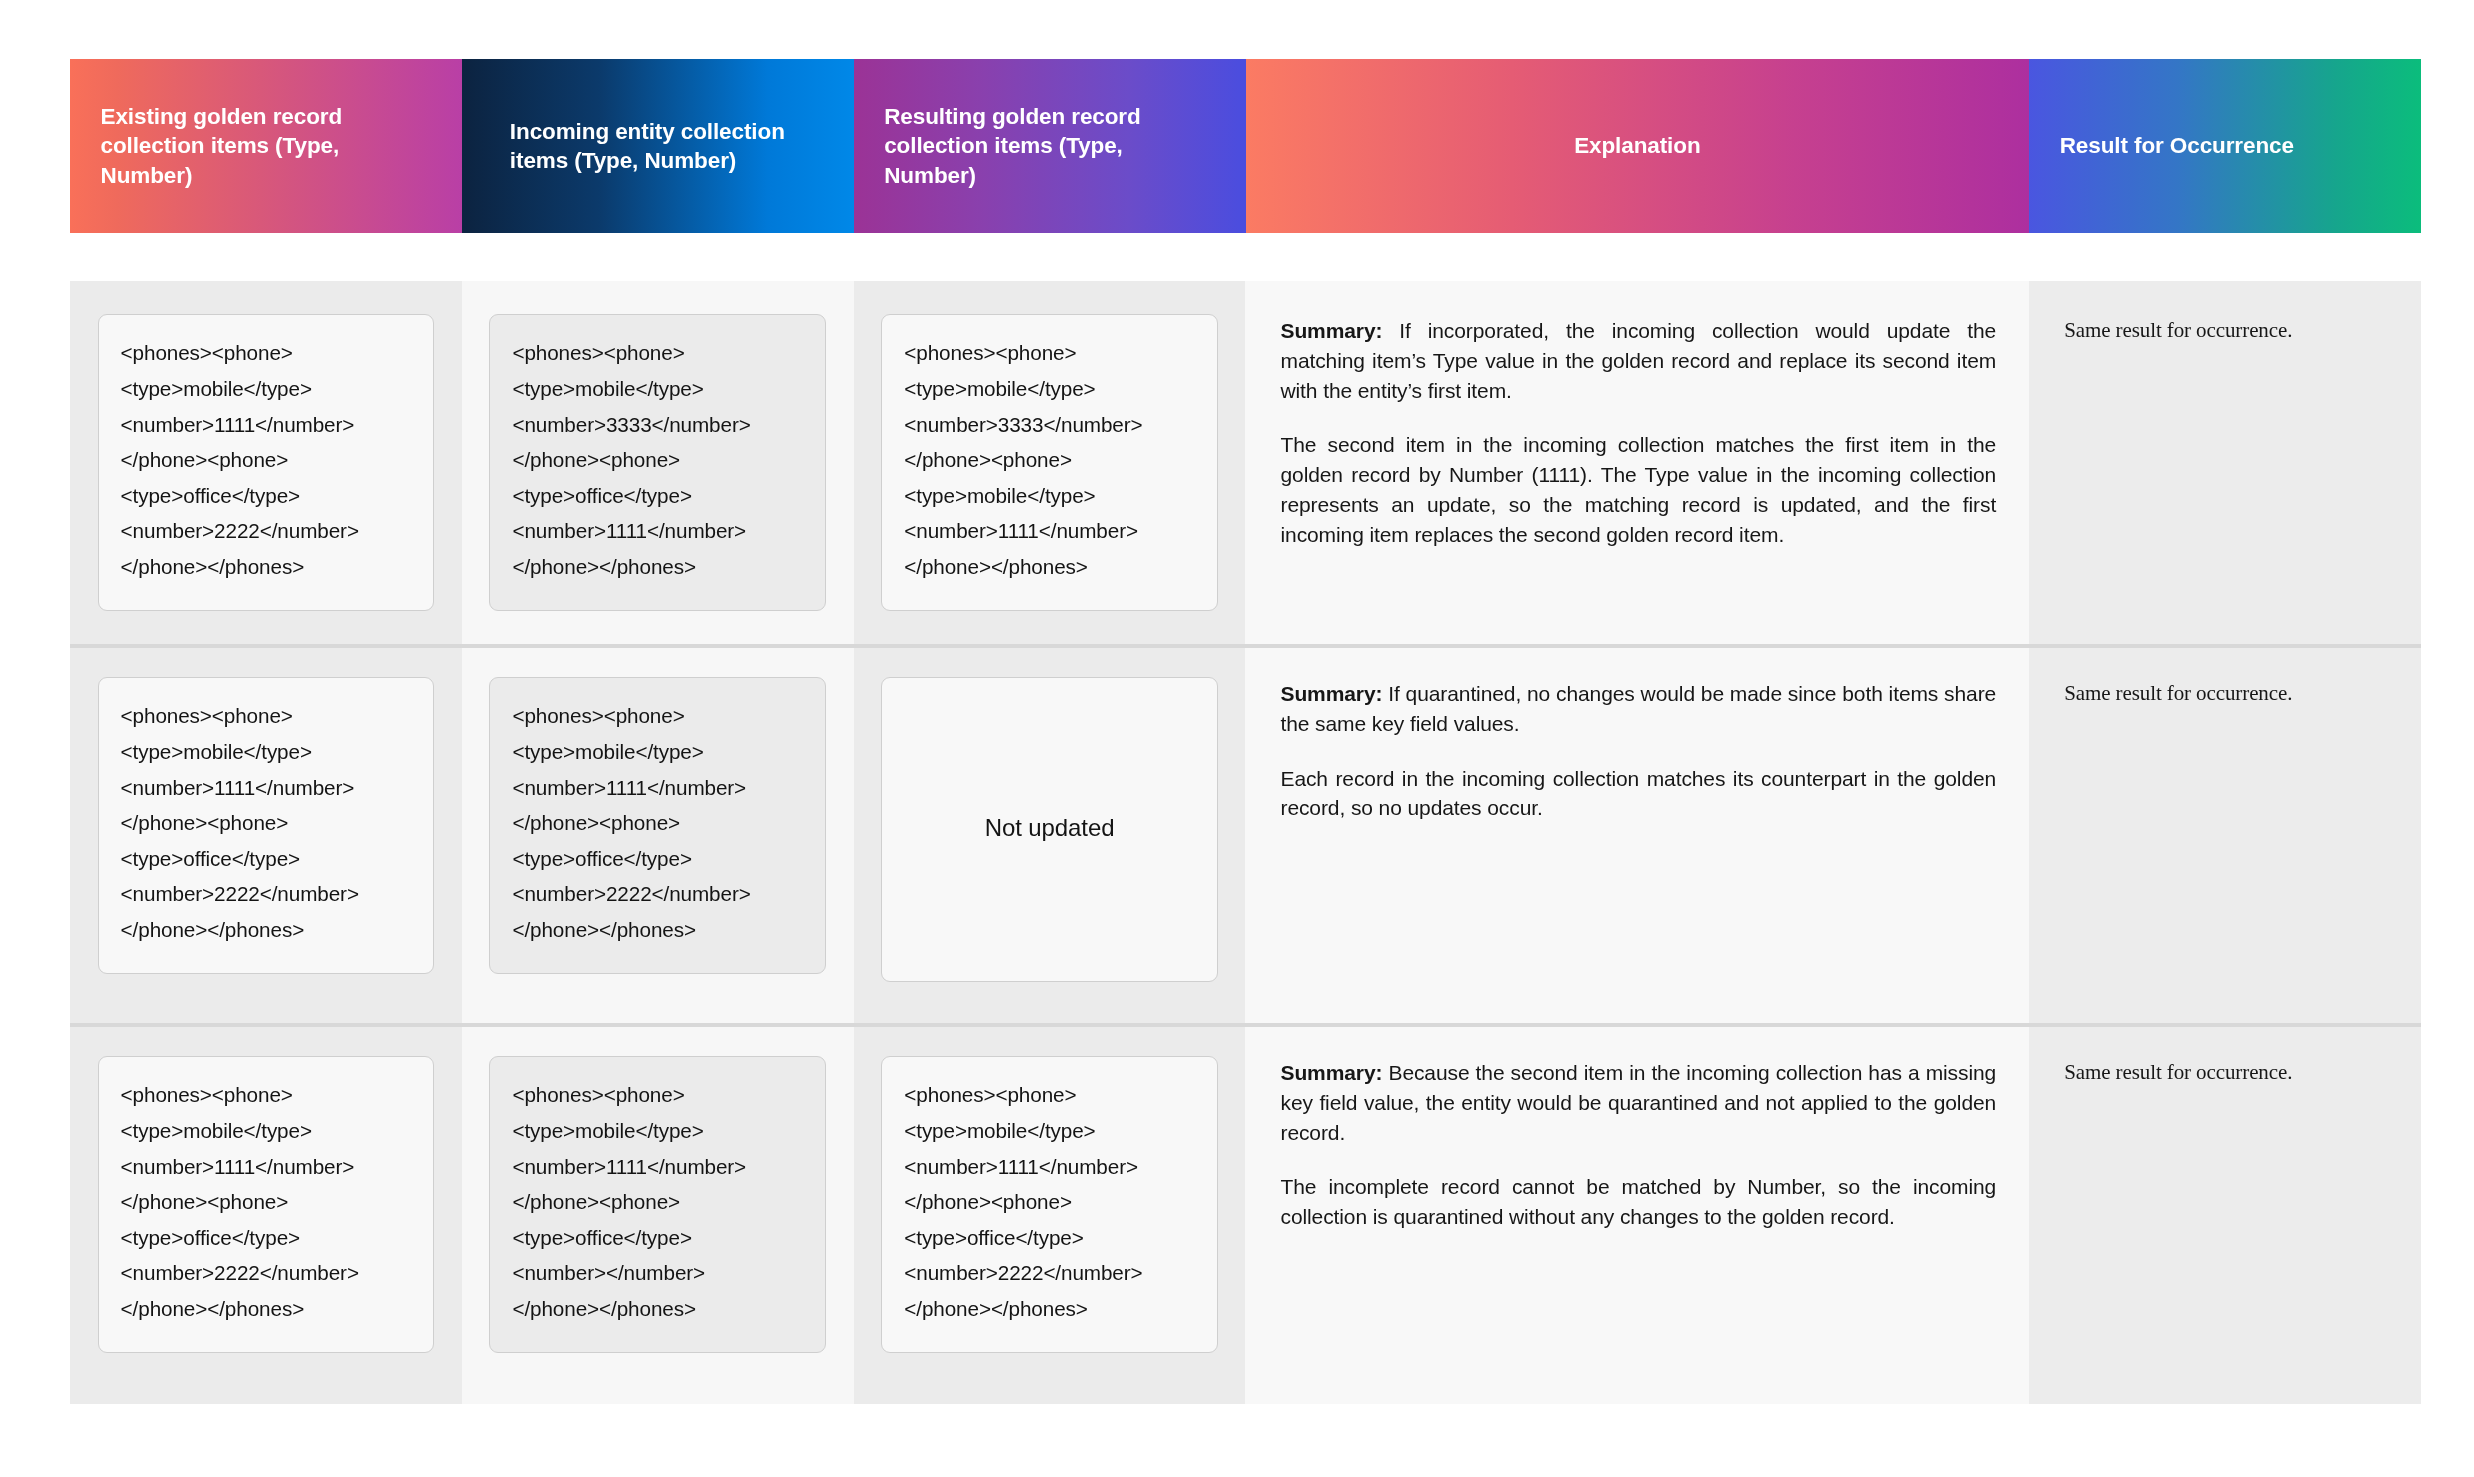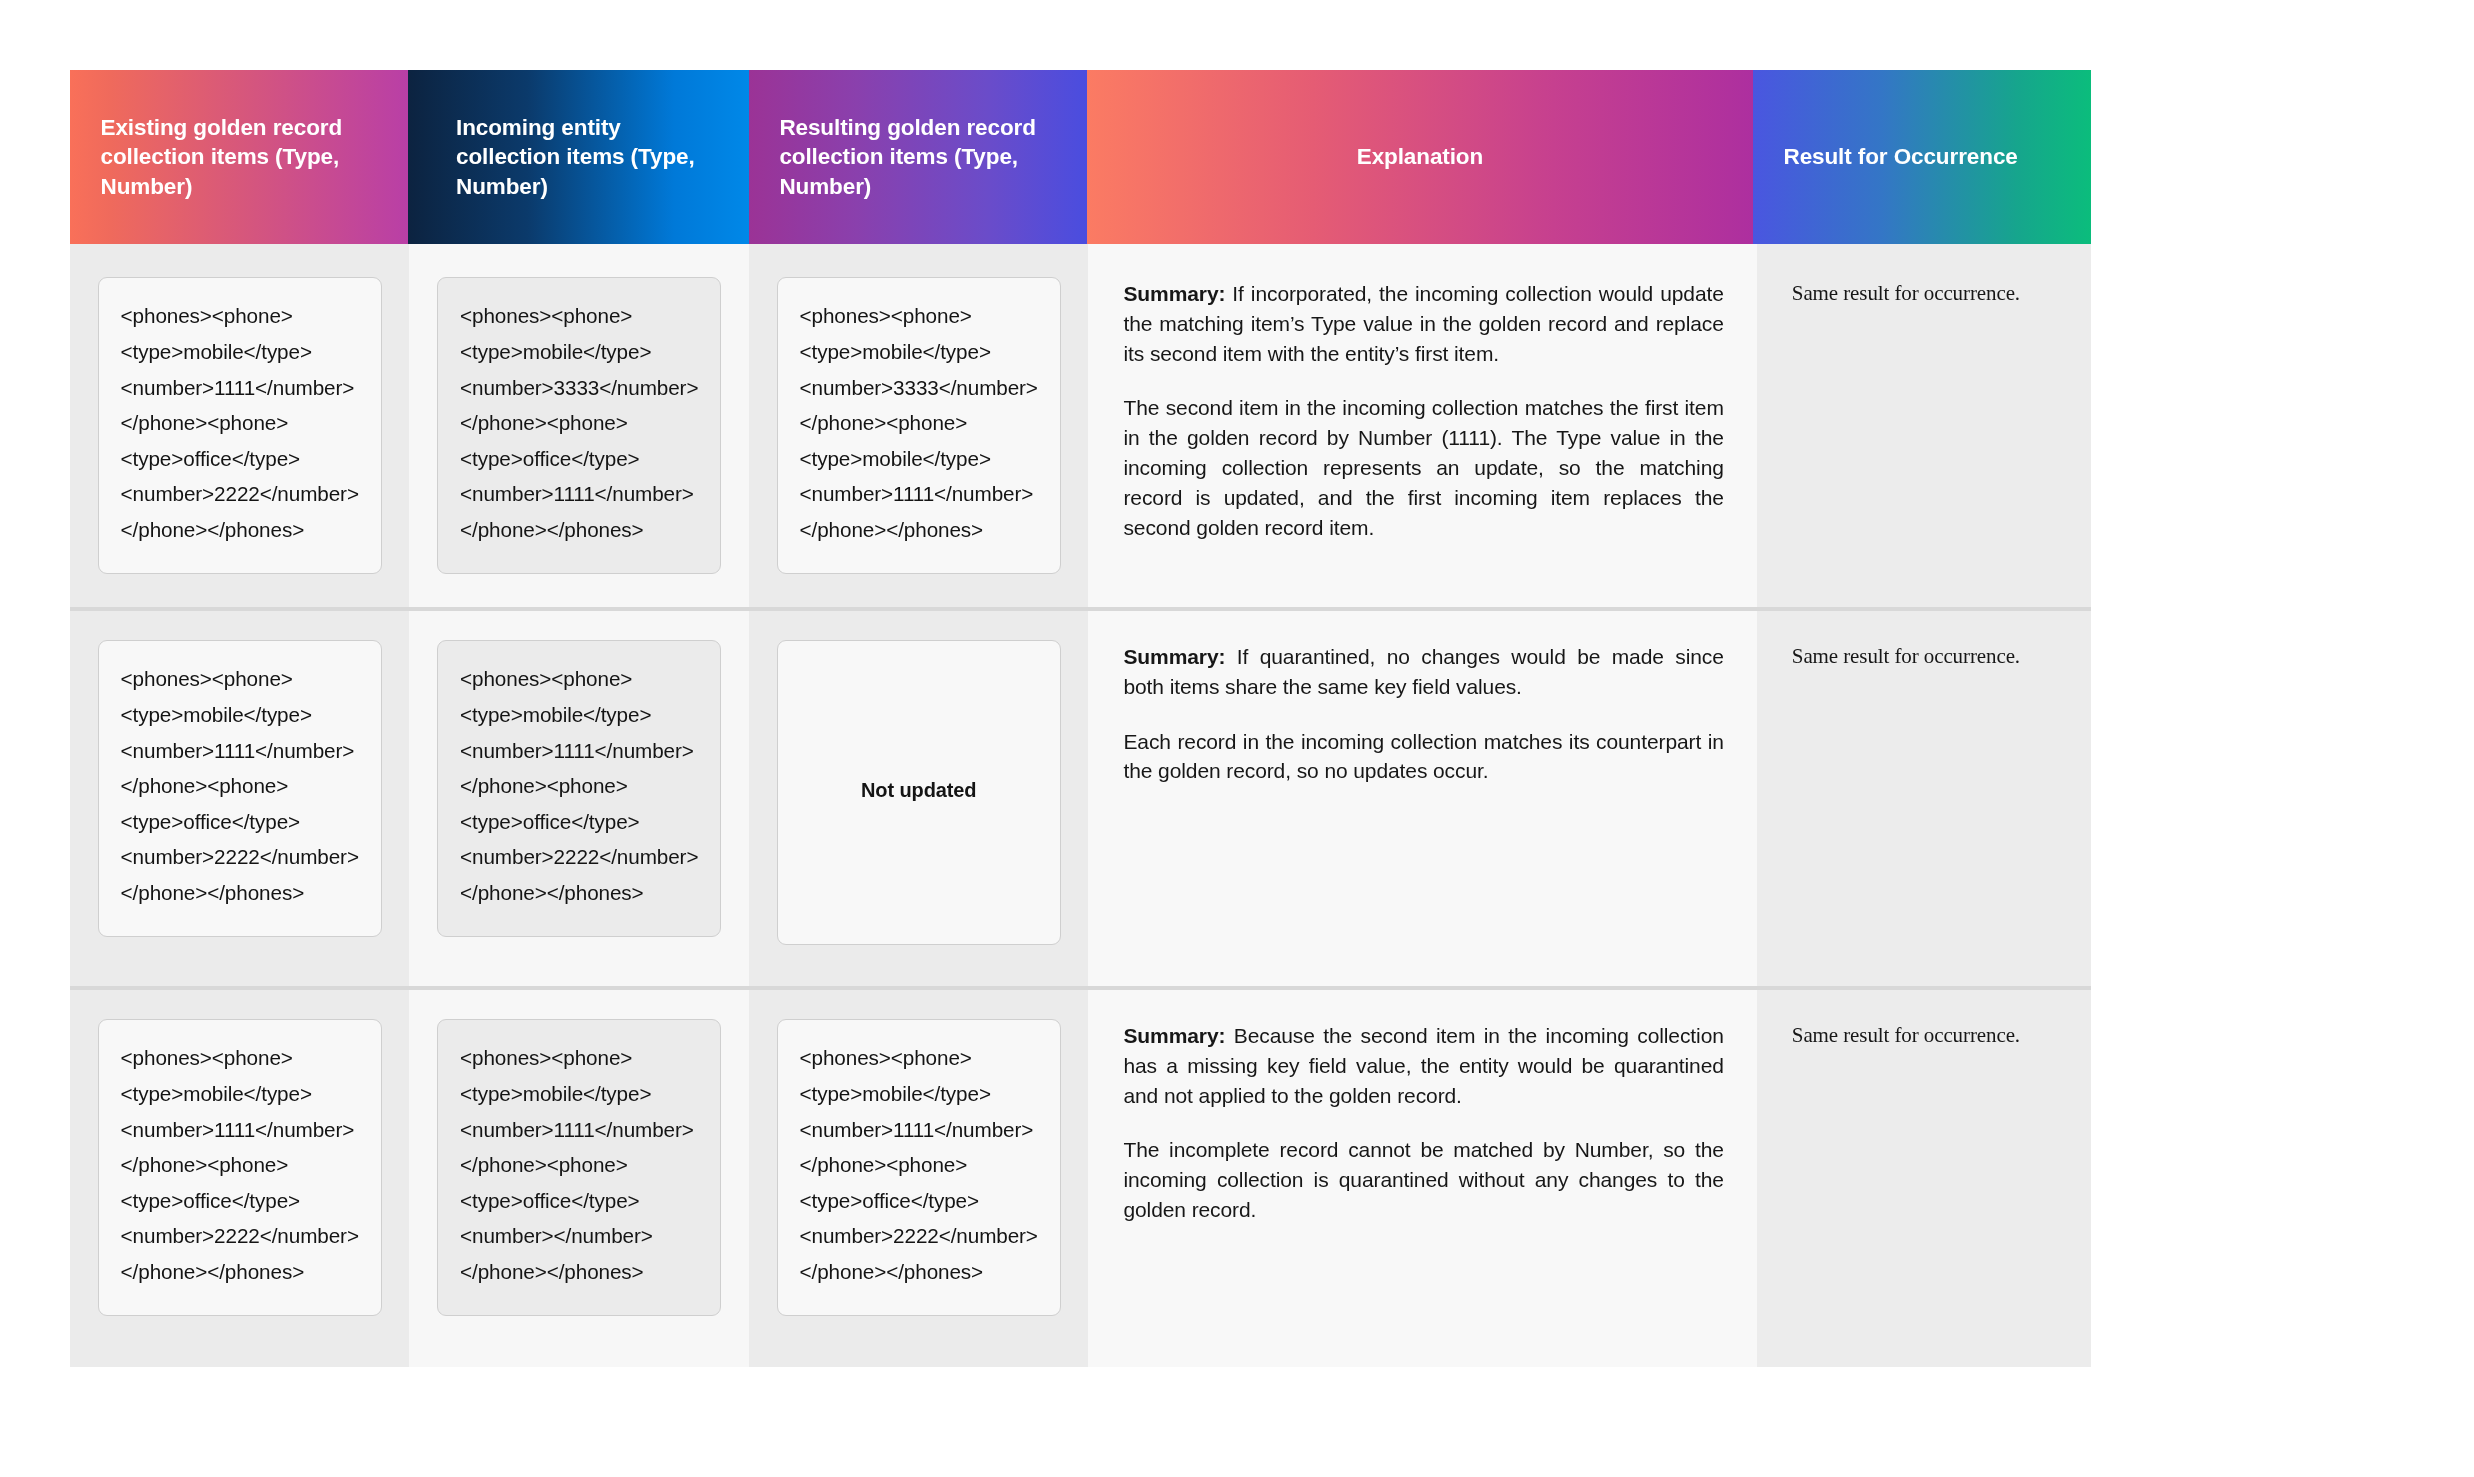--- a/index.html
+++ b/index.html
@@ -15,24 +15,25 @@
   .page {
     position: relative;
     width: 2475px;
     height: 1478px;
     background: #ffffff;
   }
 
   .table {
     position: absolute;
     left: 70px;
-    top: 70px;
-    width: 2021px;
+    top: 59px;
+    width: 2351px;
     display: flex;
     flex-direction: column;
+    gap: 48px;
   }
 
   
   .head-row {
     display: flex;
     height: 174px;
   }
 
   .head-cell {
     position: relative;
@@ -103,22 +104,22 @@
   }
 
   .col.c2 .code-box { background: #ebebeb; }
   .col.c3 .code-box { background: #f8f8f8; }
 
   .code-box.centered {
     display: flex;
     align-items: center;
     justify-content: center;
     text-align: center;
-    font-weight: bold;
-    font-size: 20px;
+    font-weight: normal;
+    font-size: 24px;
     height: 305px;
     white-space: normal;
   }
 
   
   .cell.r1 .code-box { padding-bottom: 25px; }
   .cell.r2 .code-box { padding-bottom: 25px; }
   .cell.r3 .code-box { padding-bottom: 25px; }
 
   

